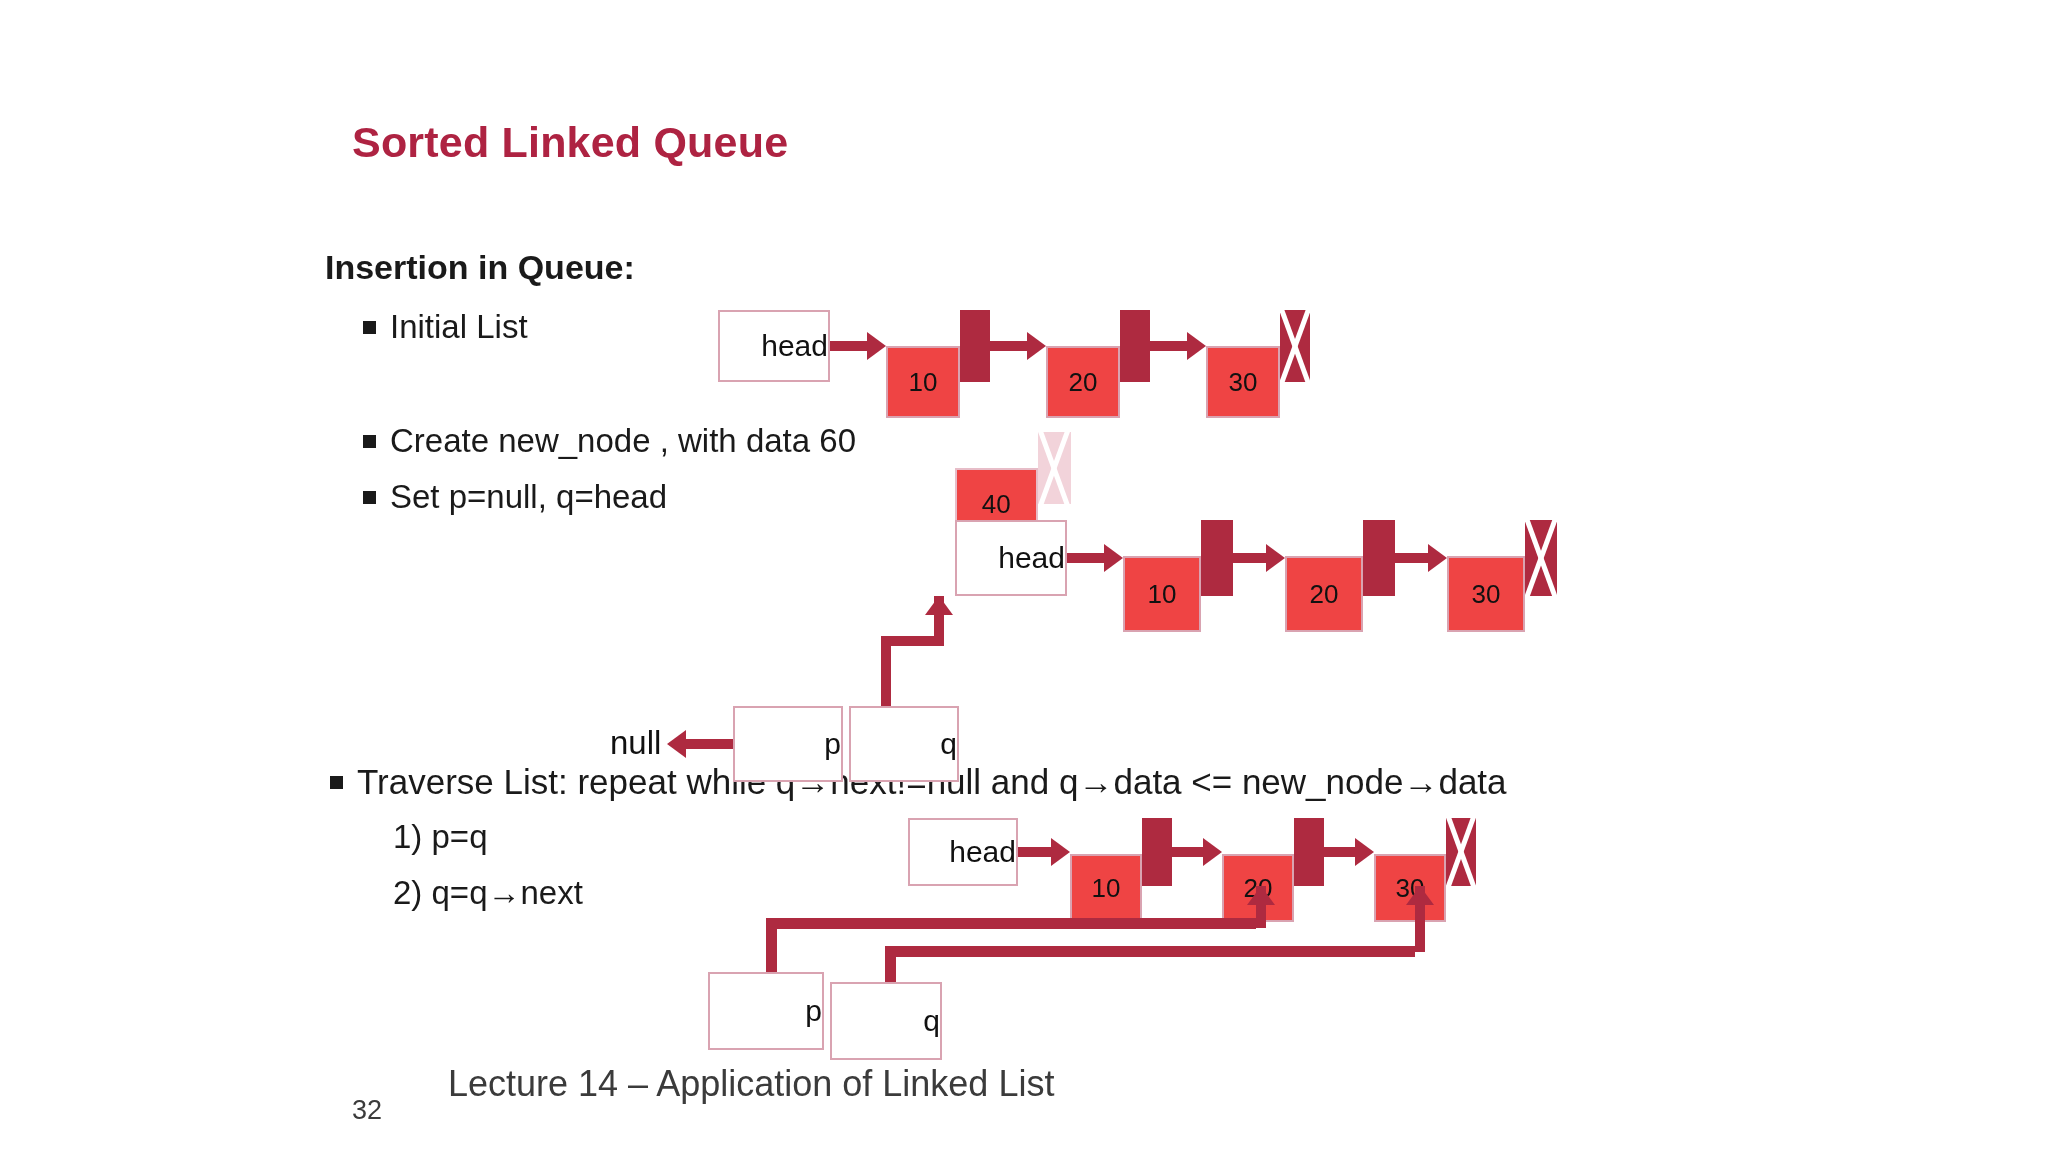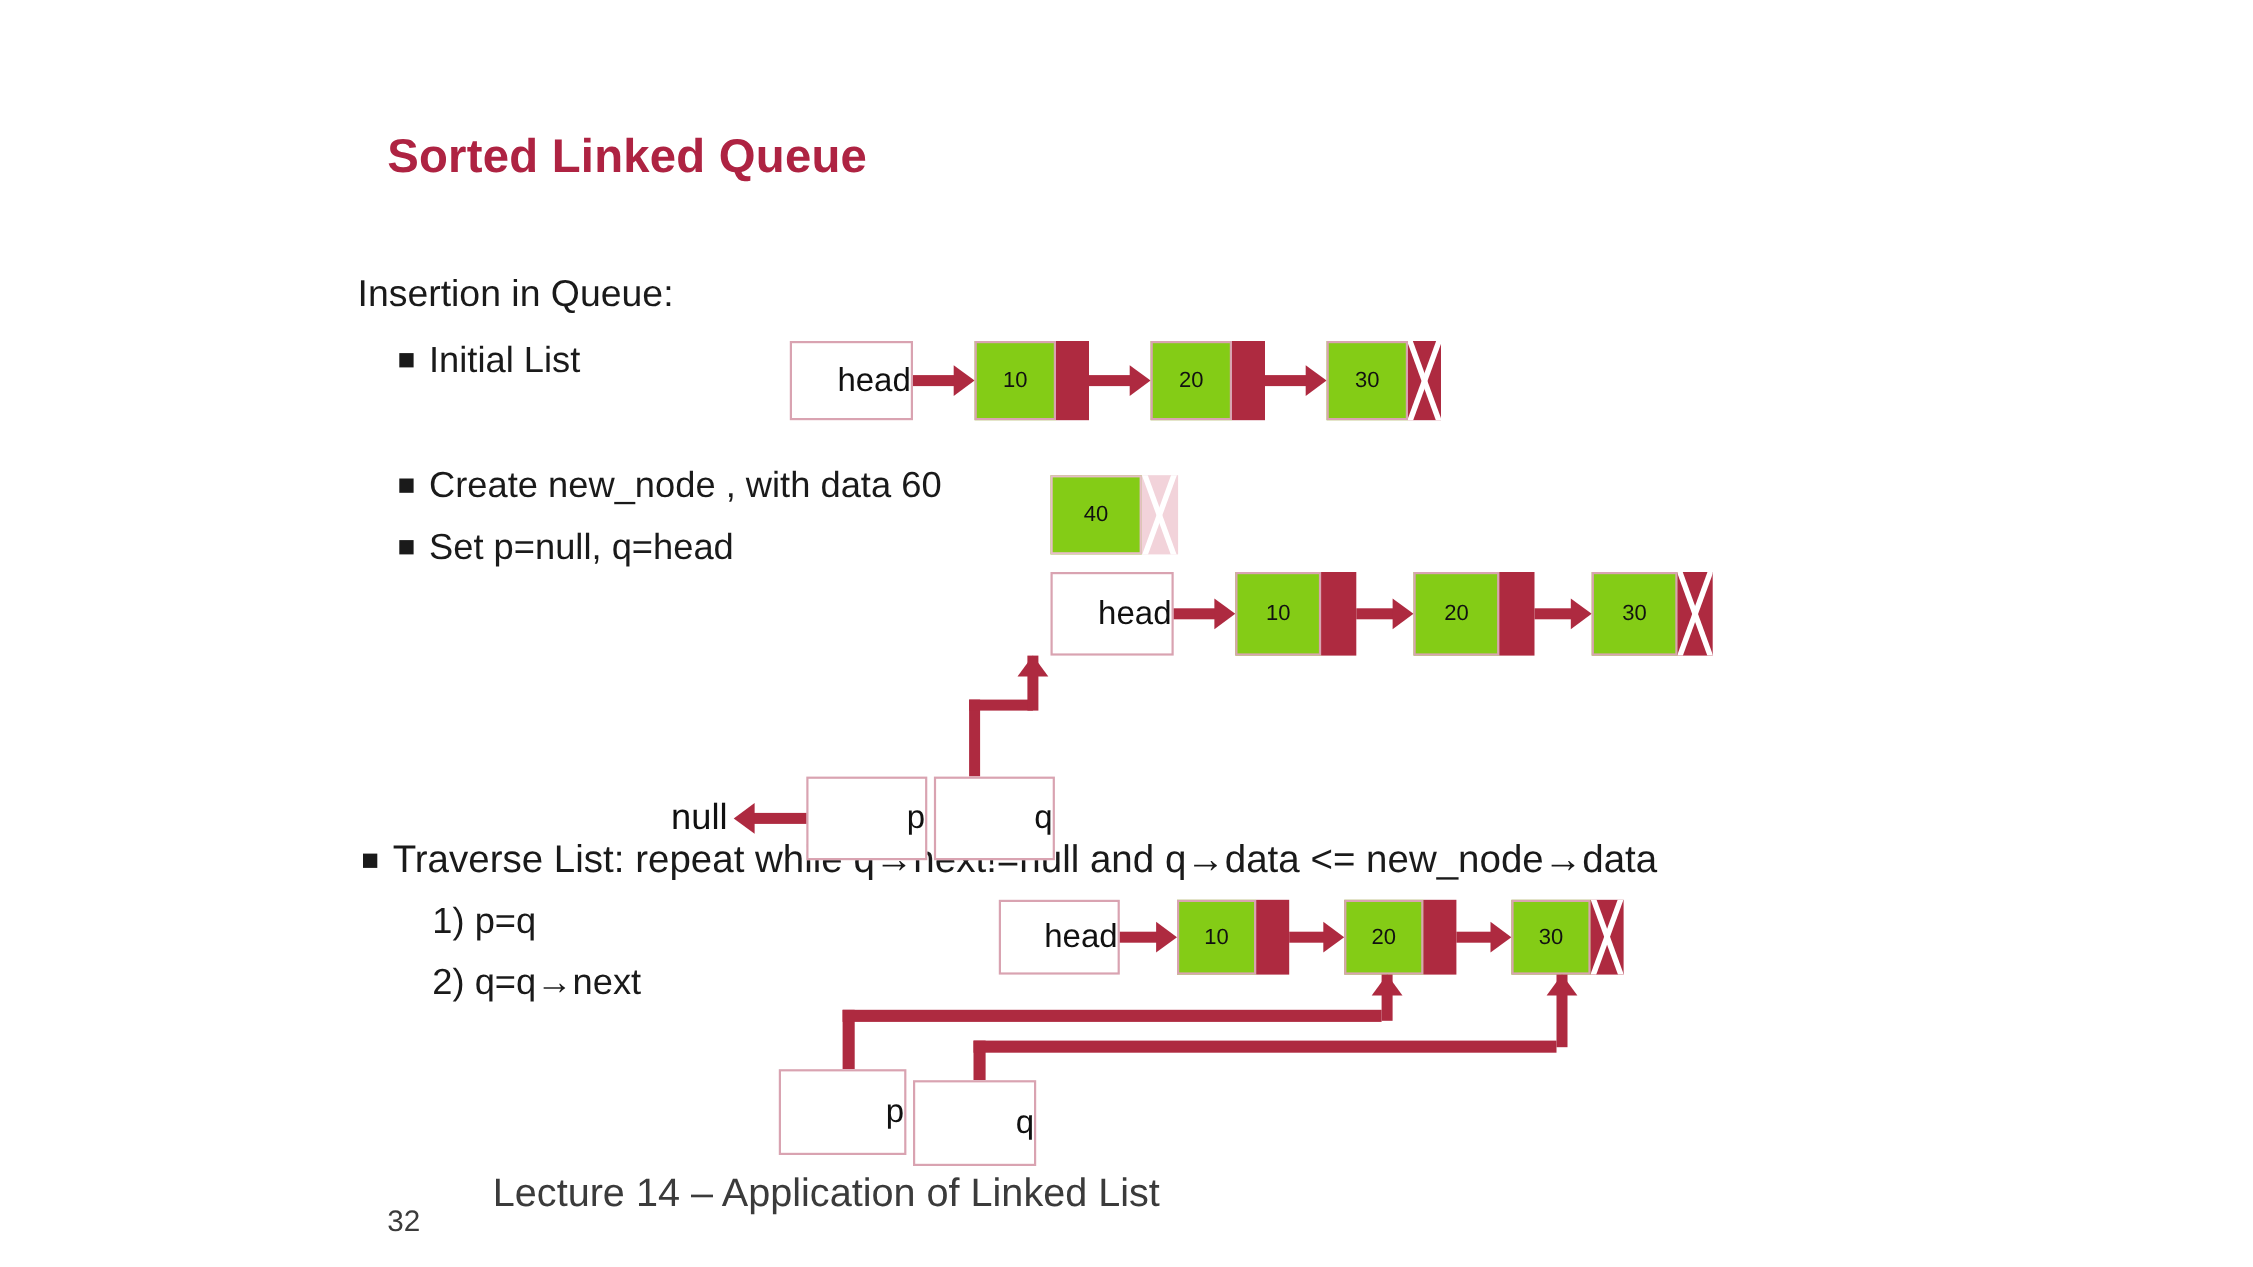--- a/index.html
+++ b/index.html
@@ -29,21 +29,21 @@
   }
 
   
   .body-line {
     position: absolute;
     white-space: nowrap;
     color: #1a1a1a;
     font-size: 33px;
     line-height: 1;
   }
-  #line-insertion { left: 325px; top: 250px; font-size: 34px; }
+  #line-insertion { left: 325px; top: 250px; font-size: 34px; font-weight: bold; }
 
   .bullet-line {
     position: absolute;
     white-space: nowrap;
     font-size: 33px;
     color: #1a1a1a;
     display: flex;
     align-items: center;
   }
   .sq-bullet {
@@ -103,27 +103,28 @@
 
   
   .node {
     position: absolute;
     box-sizing: border-box;
     display: flex;
   }
   .node .data {
     box-sizing: border-box;
     border: 2px solid #D9A3B1;
-    background: #84cc16;
+    background: #ef4444;
     display: flex;
     align-items: center;
     justify-content: center;
-    font-size: 20px;
+    font-size: 26px;
     color: #111111;
     height: 100%;
+    margin-top: 36px;
   }
   .node .ptr {
     box-sizing: border-box;
     background: #AE2A40;
     height: 100%;
   }
   
   .node.ghost .data { border-color: #E7BDC8; }
 
   

